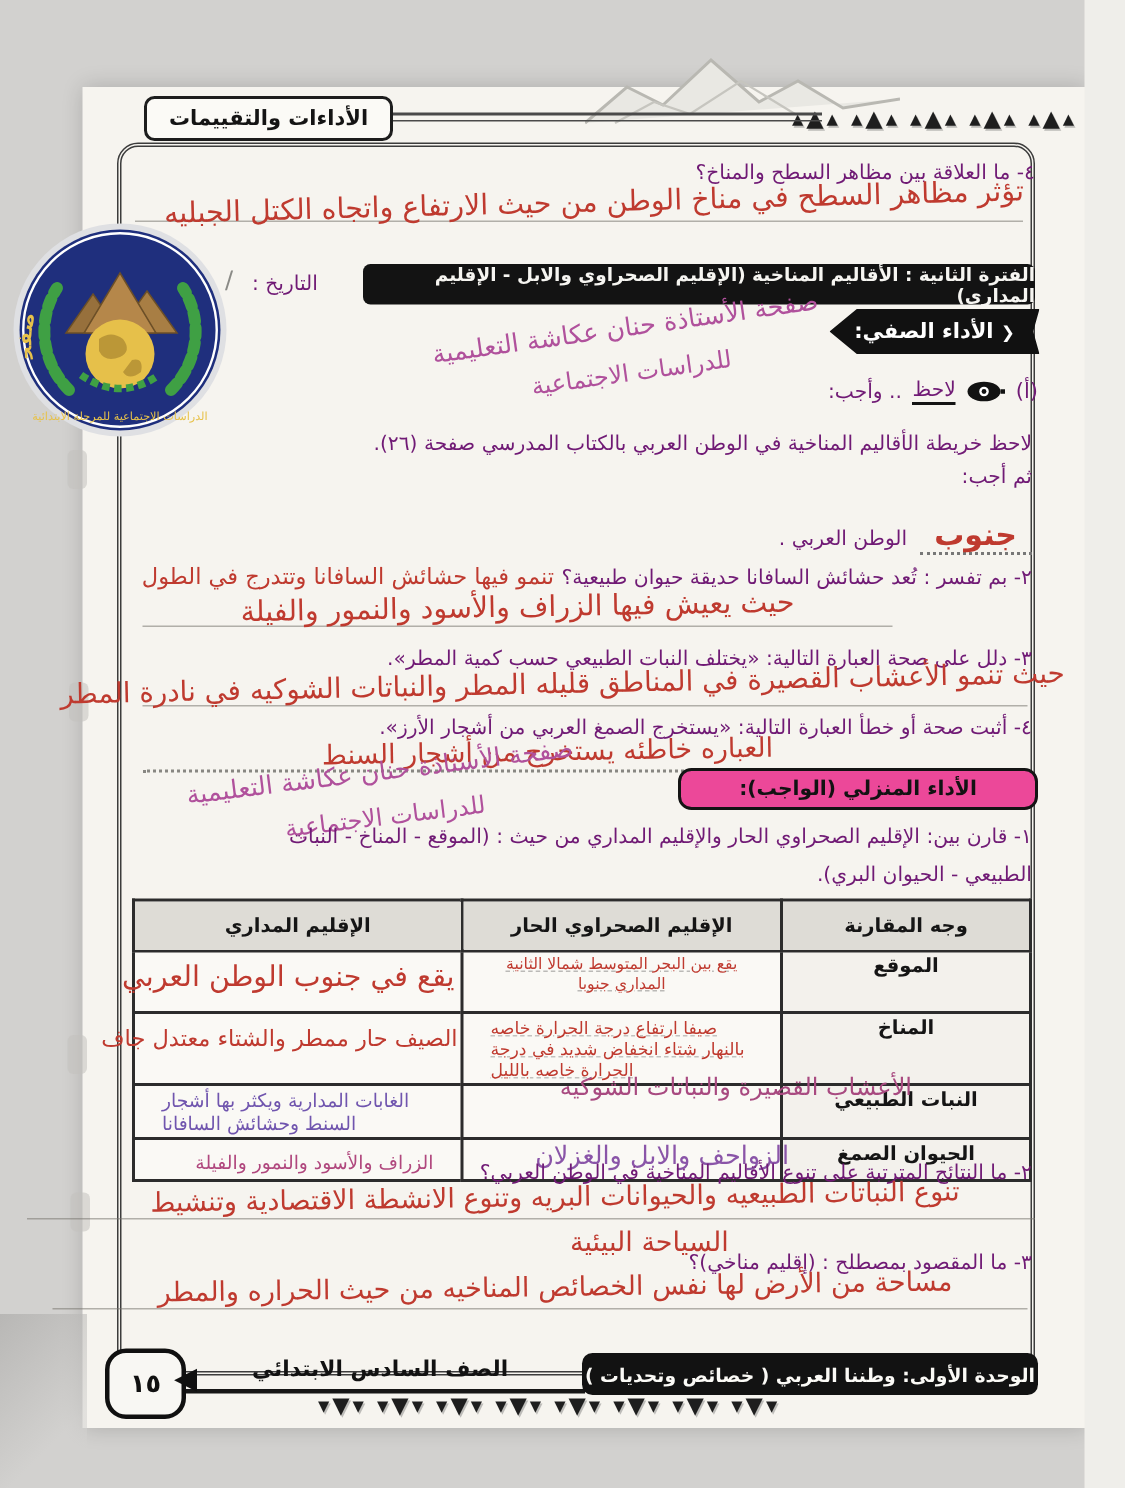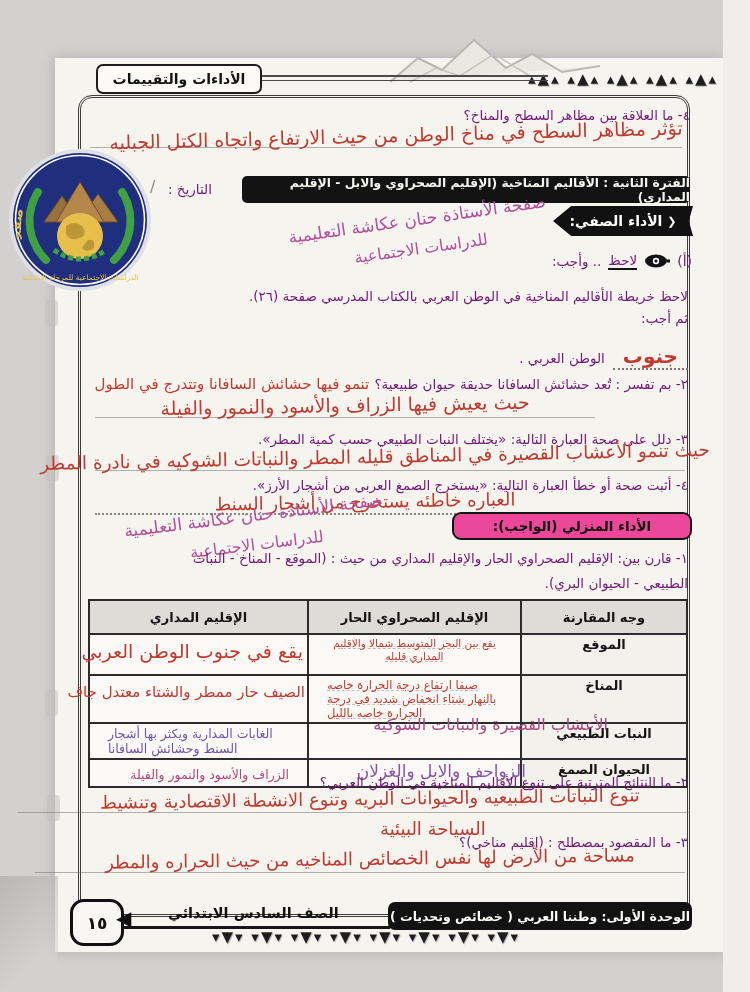--- a/index.html
+++ b/index.html
@@ -211,21 +211,21 @@
     </colgroup>
   <tbody>
       <tr>
     <th>وجه المقارنة</th>
     <th>الإقليم الصحراوي الحار</th>
     <th>الإقليم المداري</th>
   </tr>
   <tr style="height:41px;">
     <td class="lbl">الموقع</td>
     <td>
-          <span class="cw loc-d hand">يقع بين البحر المتوسط شمالا والاقليم المداري قليله</span>
+          <span class="cw loc-d hand">يقع بين البحر المتوسط شمالا الثانية المداري جنوبا</span>
         </td>
     <td>
           <span class="cw loc-t hand">يقع في جنوب الوطن العربي</span>
         </td>
   </tr>
   <tr style="height:46px;">
     <td class="lbl">المناخ</td>
     <td>
           <span class="cw clim-d hand">صيفا ارتفاع درجة الحرارة خاصه بالنهار شتاء انخفاض شديد في درجة الحرارة خاصه بالليل</span>
         </td>

